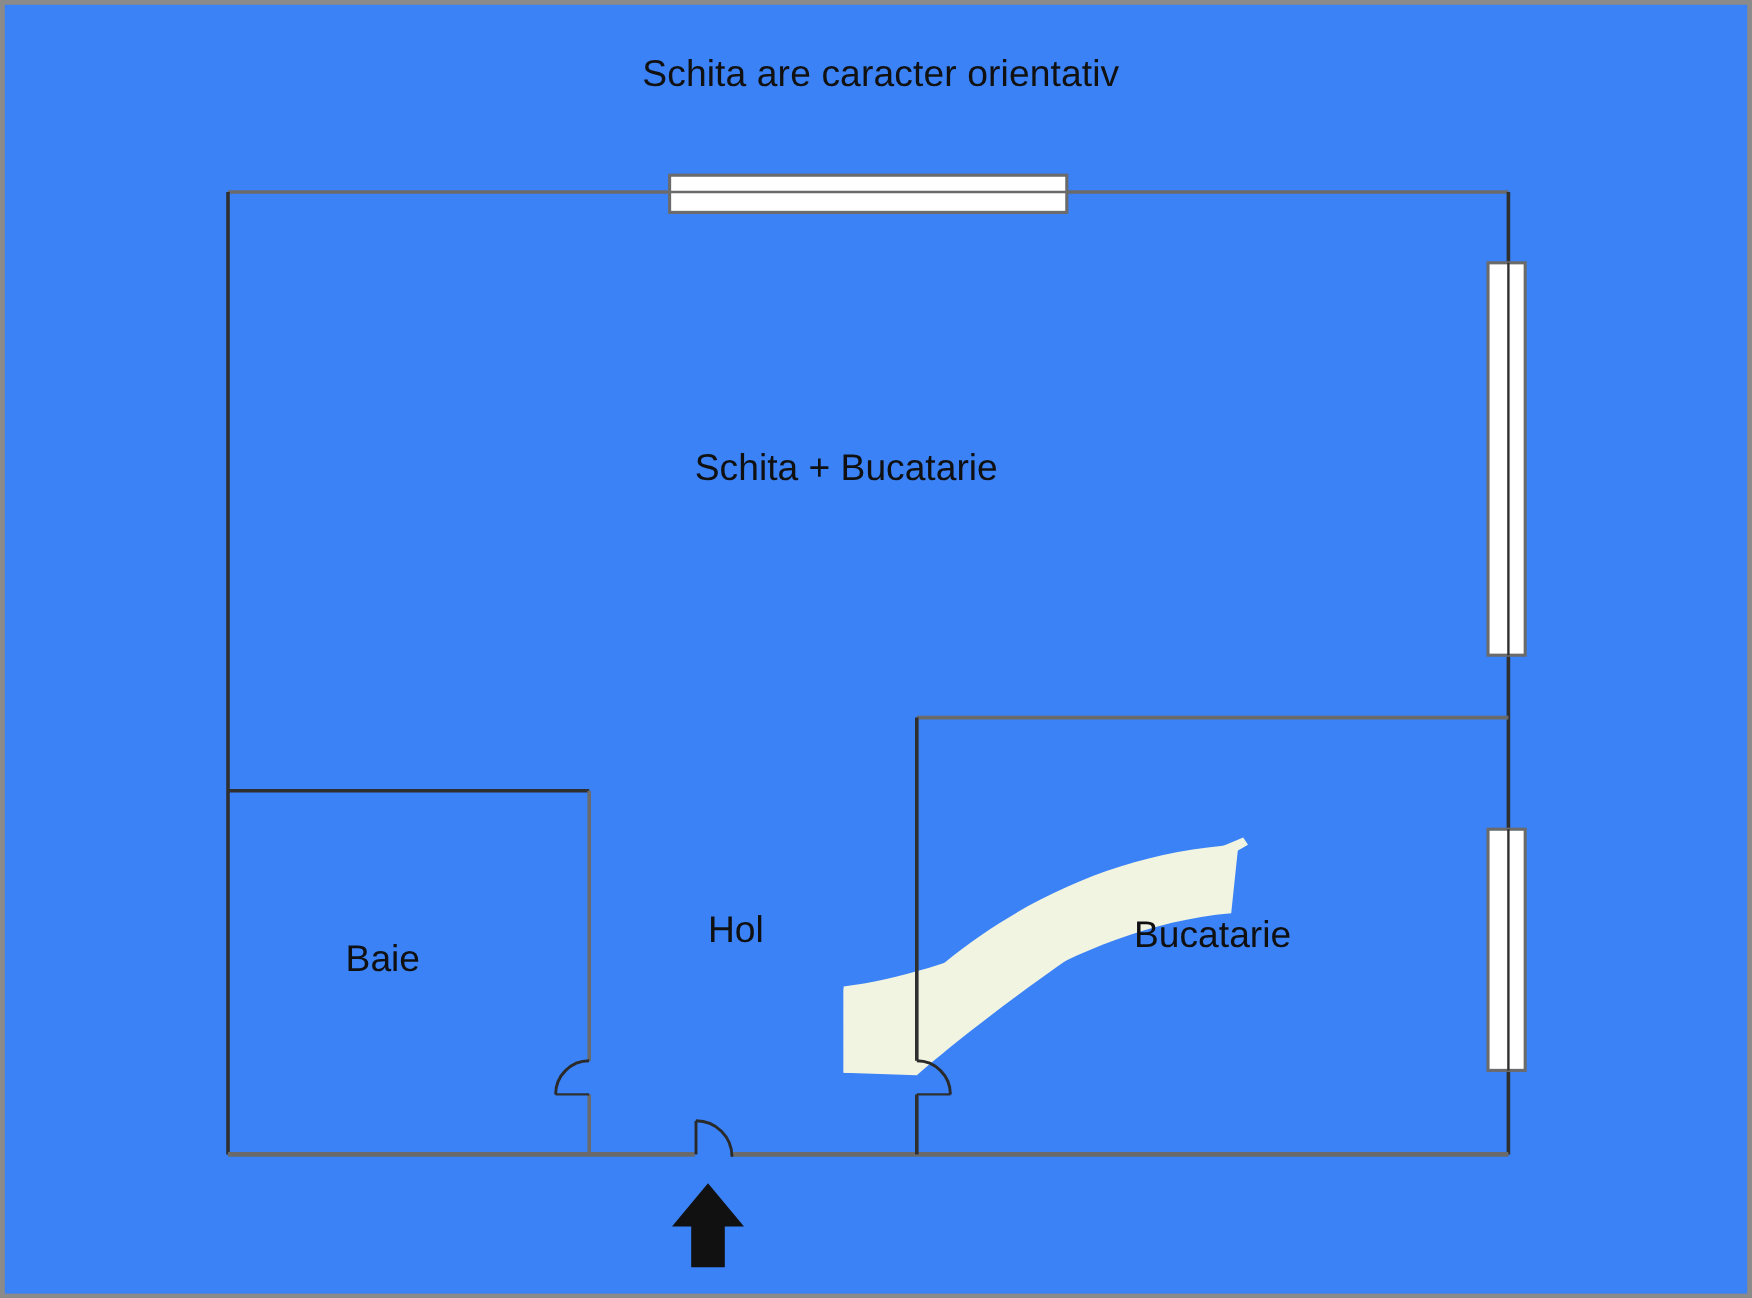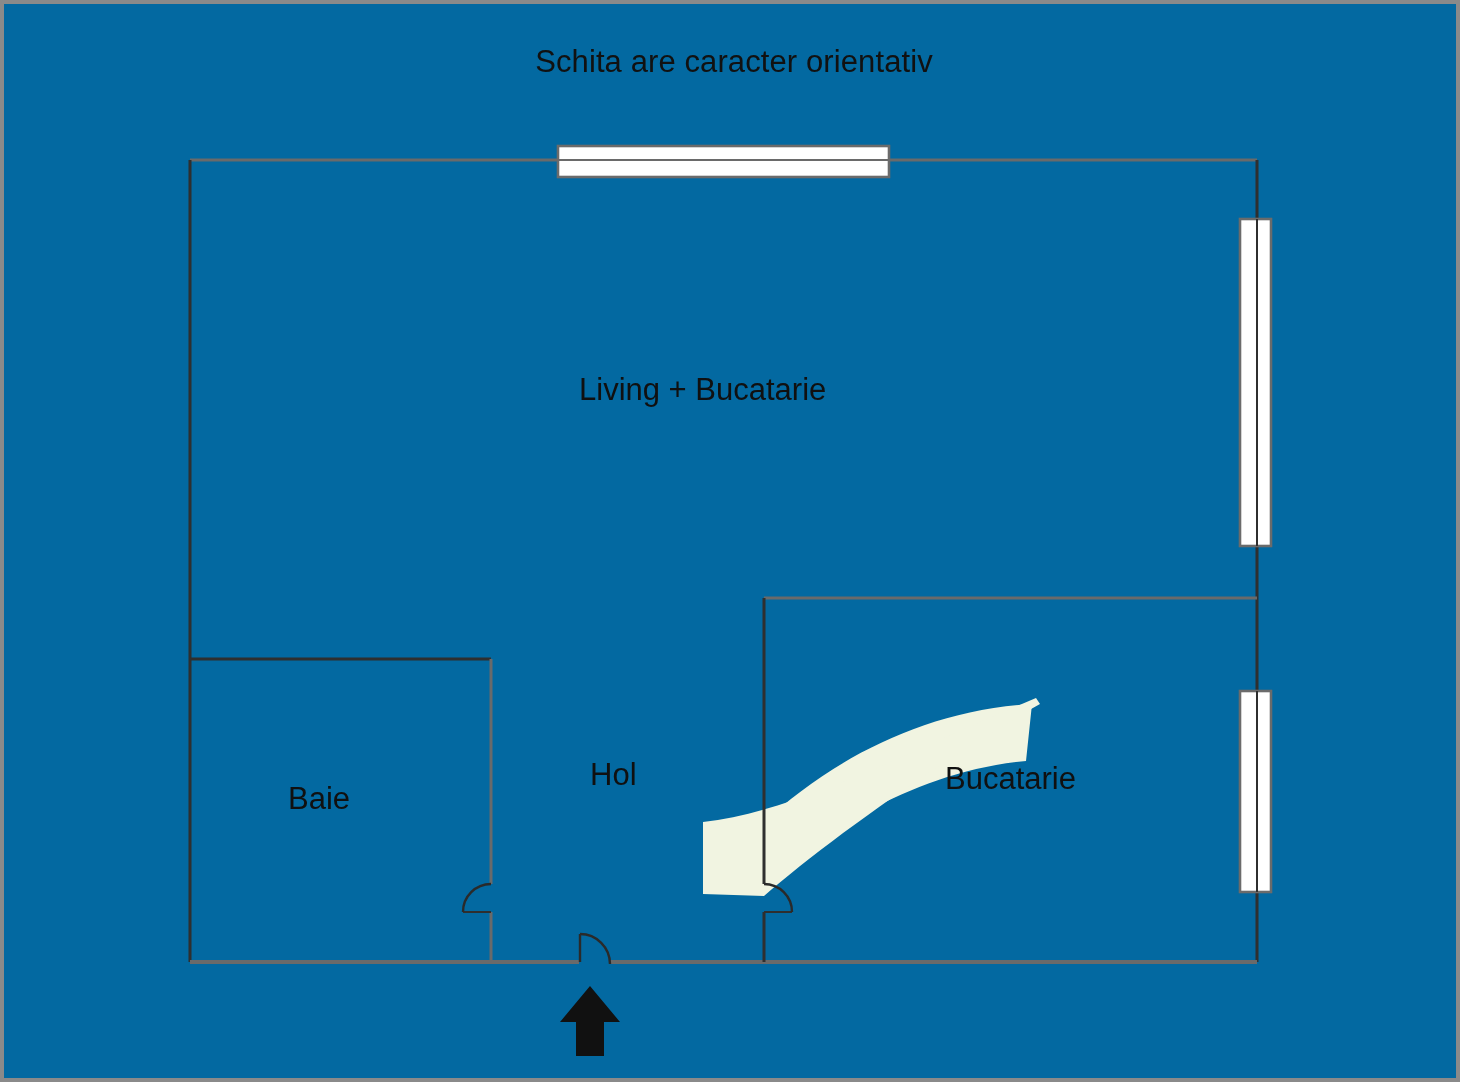--- a/index.html
+++ b/index.html
@@ -7,21 +7,21 @@
     padding: 0;
     background: #ffffff;
   }
   body {
     font-family: "Liberation Sans", sans-serif;
   }
   #page {
     position: relative;
     width: 1460px;
     height: 1082px;
-    background: #0369a1;
+    background: #3b82f6;
     box-sizing: border-box;
     border: 4px solid #8a8a8a;
     overflow: hidden;
   }
   #plan-title {
     position: absolute;
     left: 0;
     top: 40px;
     width: 1460px;
     text-align: center;
@@ -111,21 +111,21 @@
 
     <path d="M 586,982
              L 616,1018
              L 600,1018
              L 600,1052
              L 572,1052
              L 572,1018
              L 556,1018 Z" fill="#111111" stroke="none"></path>
   </svg>
 
-  <div class="room-label" id="label-living">Living + Bucatarie</div>
+  <div class="room-label" id="label-living">Schita + Bucatarie</div>
 
   <div class="room-label" id="label-baie">Baie</div>
 
   <div class="room-label" id="label-hol">Hol</div>
 
   <div class="room-label" id="label-dormitor">Bucatarie</div>
 
 </div>
 
 </body></html>

